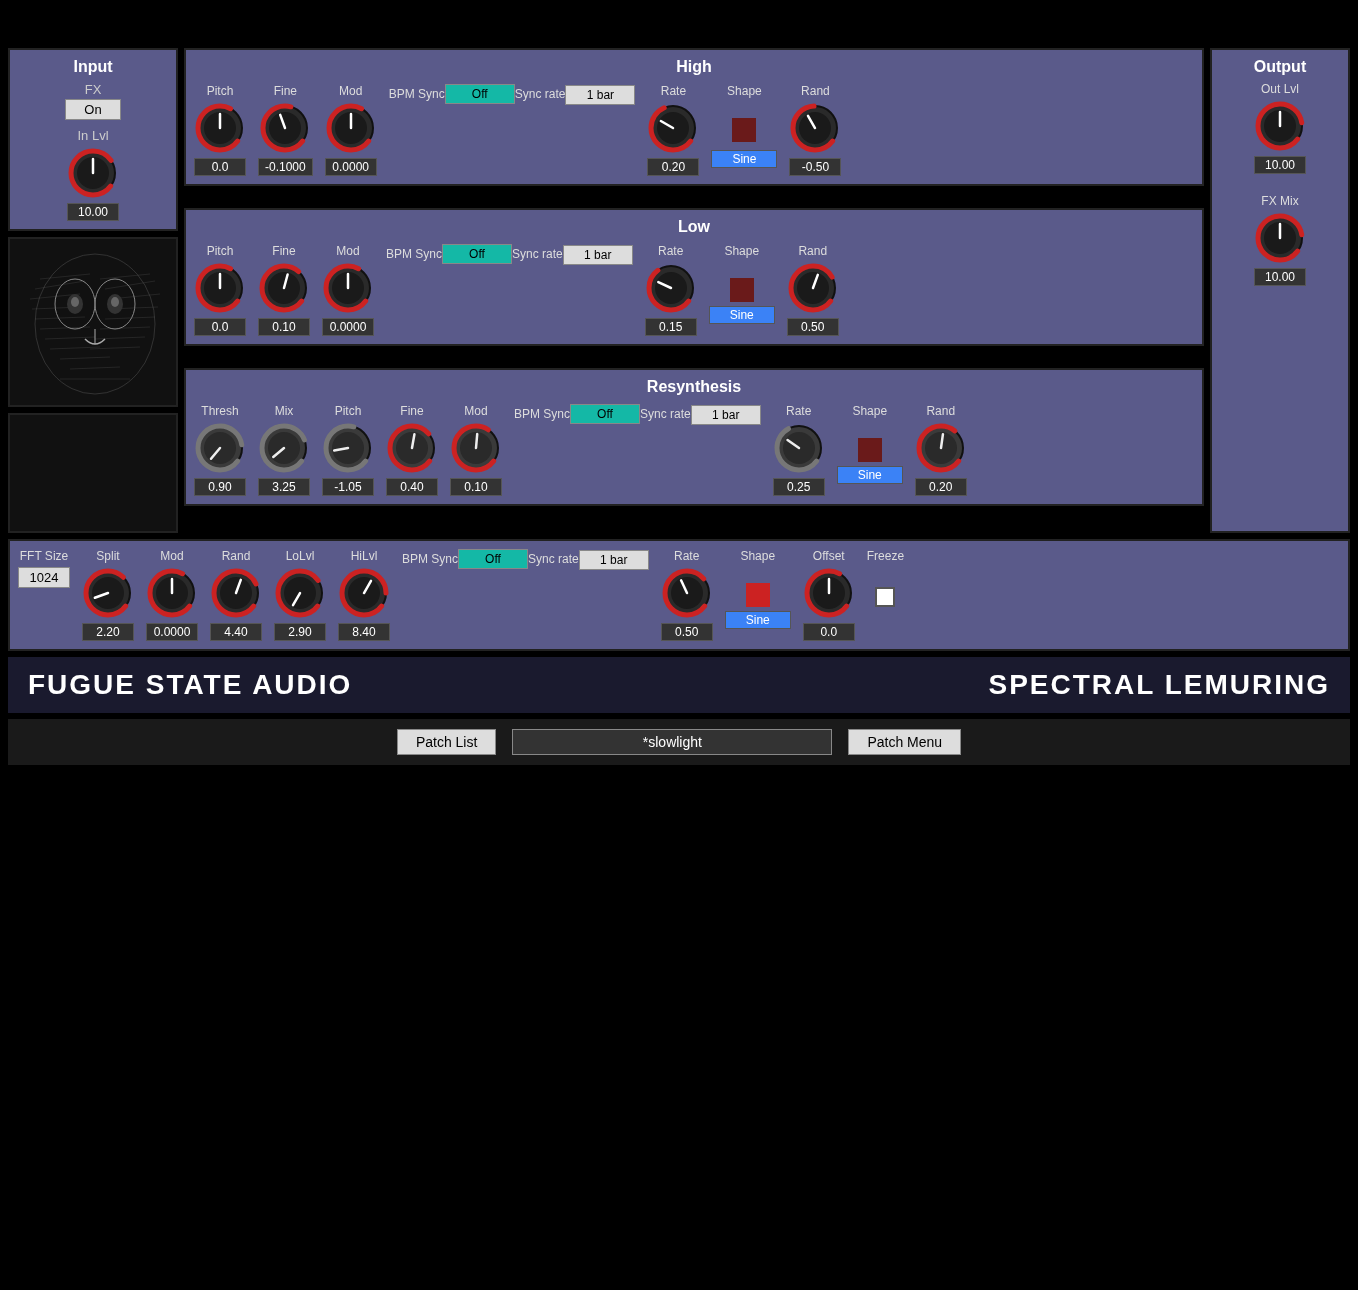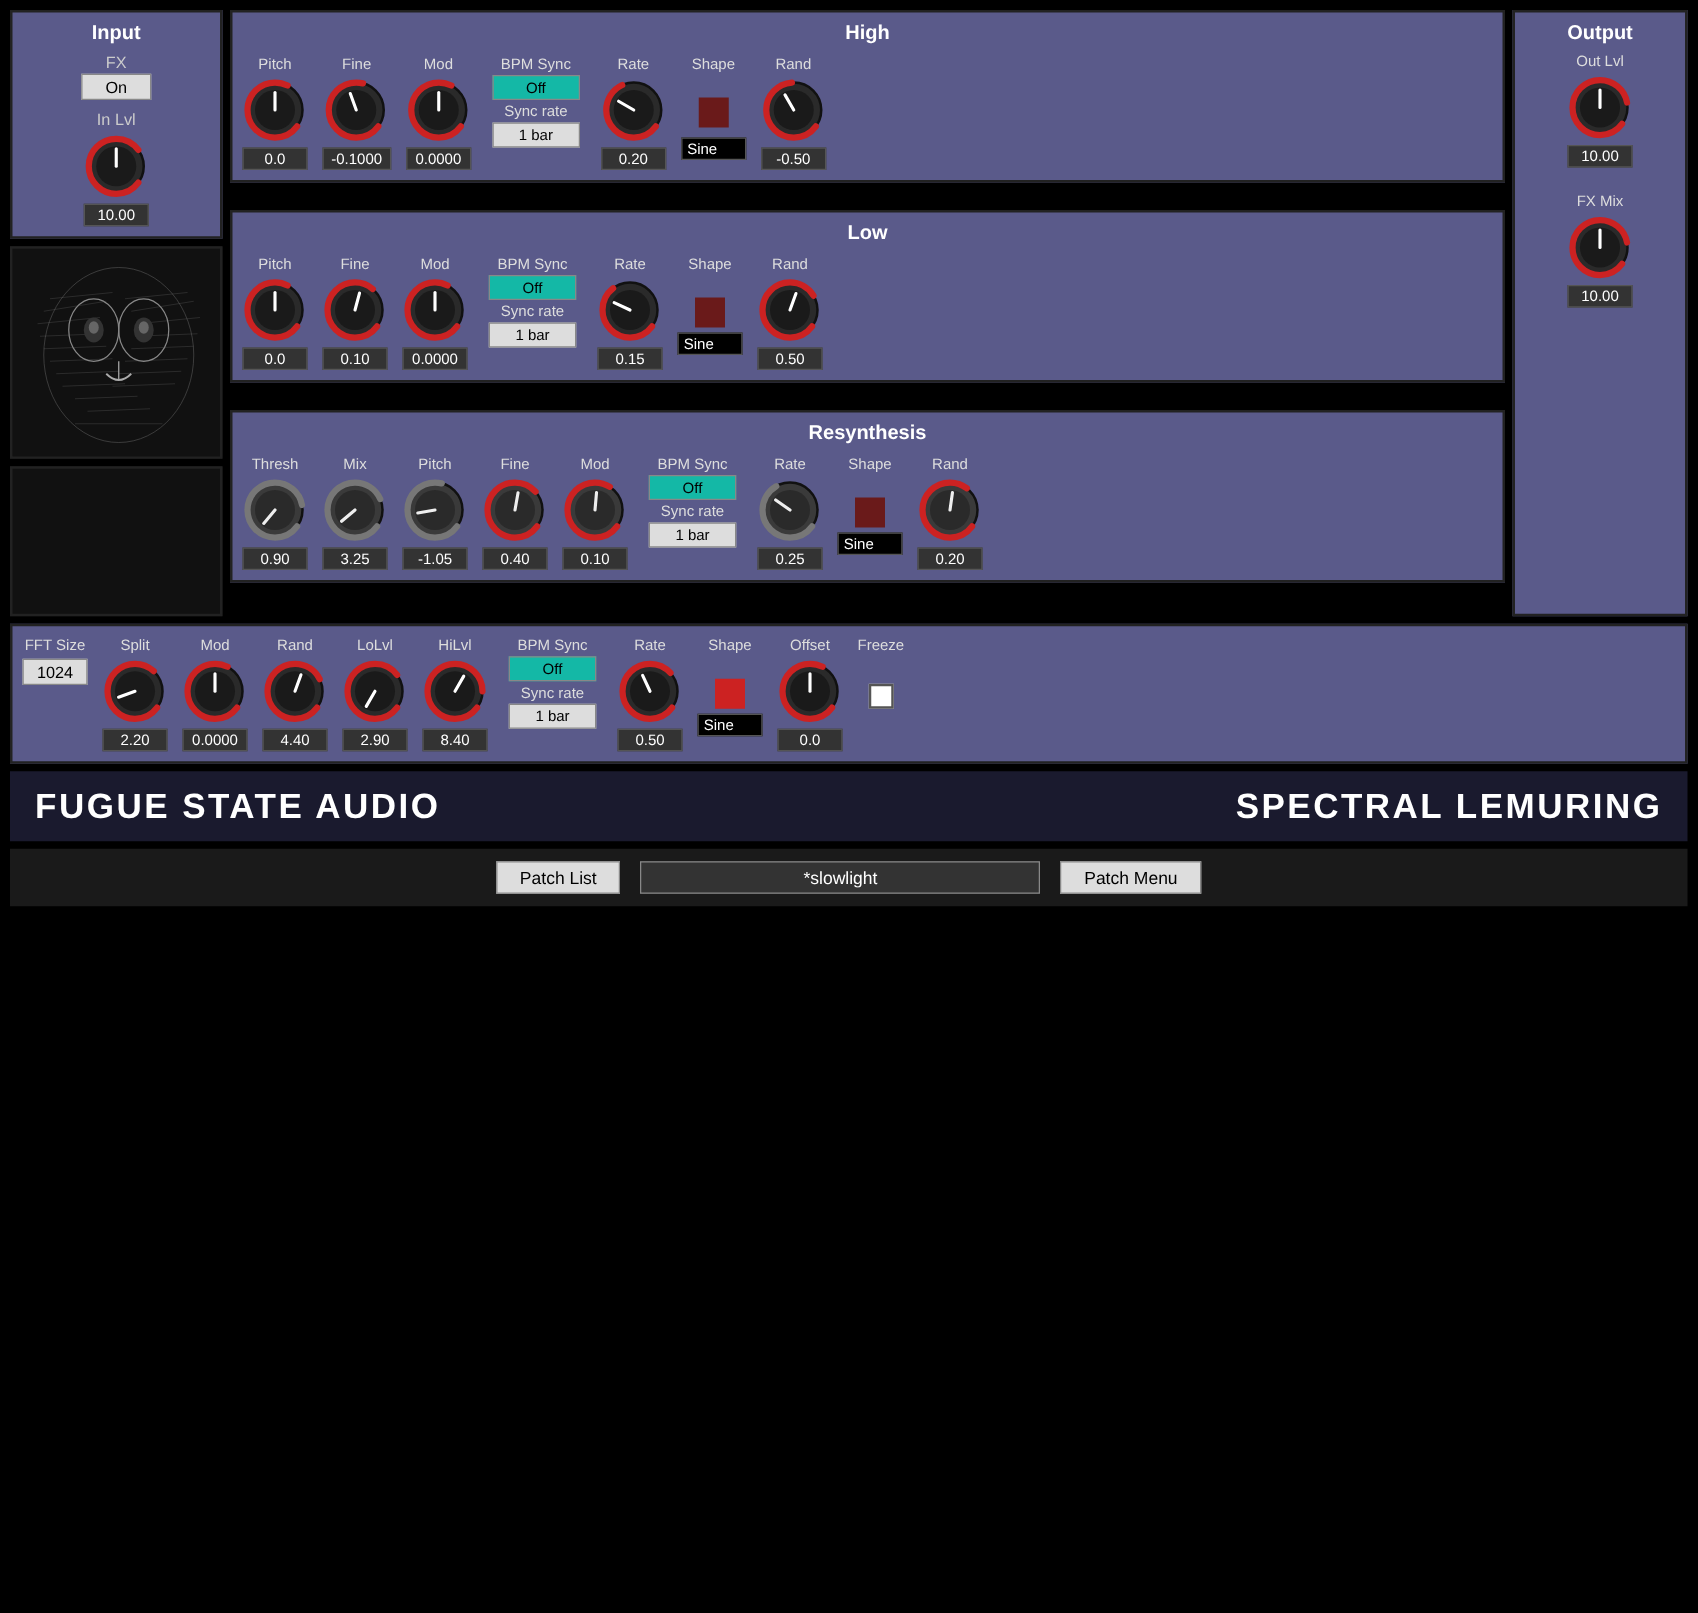--- a/index.html
+++ b/index.html
@@ -7,20 +7,21 @@
       background: #000;
       font-family: Arial, sans-serif;
       width: 1358px;
       min-height: 1290px;
     }
 
     .main-container {
       width: 1358px;
       background: #000;
       padding: 8px;
+      margin-top: 40px;
     }
 
     .top-row {
       display: flex;
       gap: 6px;
       margin-bottom: 6px;
     }
 
     .input-panel {
       background: #5a5a8a;
@@ -108,21 +109,21 @@
     }
 
     
     .knob-svg {
       width: 52px;
       height: 52px;
     }
 
     .bpm-sync-group {
       display: flex;
-      flex-direction: column;
+      flex-direction: row;
       align-items: center;
       min-width: 80px;
     }
 
     .bpm-sync-label {
       color: #ddd;
       font-size: 12px;
       margin-bottom: 2px;
     }
 
@@ -170,22 +171,22 @@
     .shape-square-red {
       width: 24px;
       height: 24px;
       background: #cc2222;
       margin: 16px 0 4px 0;
     }
 
     .shape-value {
       color: #fff;
       font-size: 12px;
-      background: #000000;
-      padding: 1px 4px;
+      background: #3b82f6;
+      padding: 1px 20px;
       border: 1px solid #555;
       min-width: 52px;
       text-align: left;
     }
 
     .output-panel {
       background: #5a5a8a;
       border: 2px solid #222;
       width: 140px;
       min-width: 140px;

